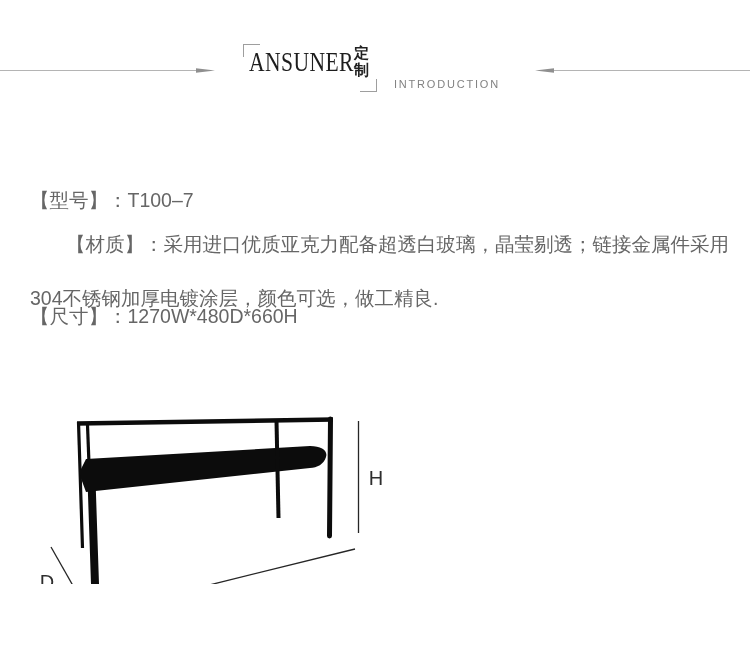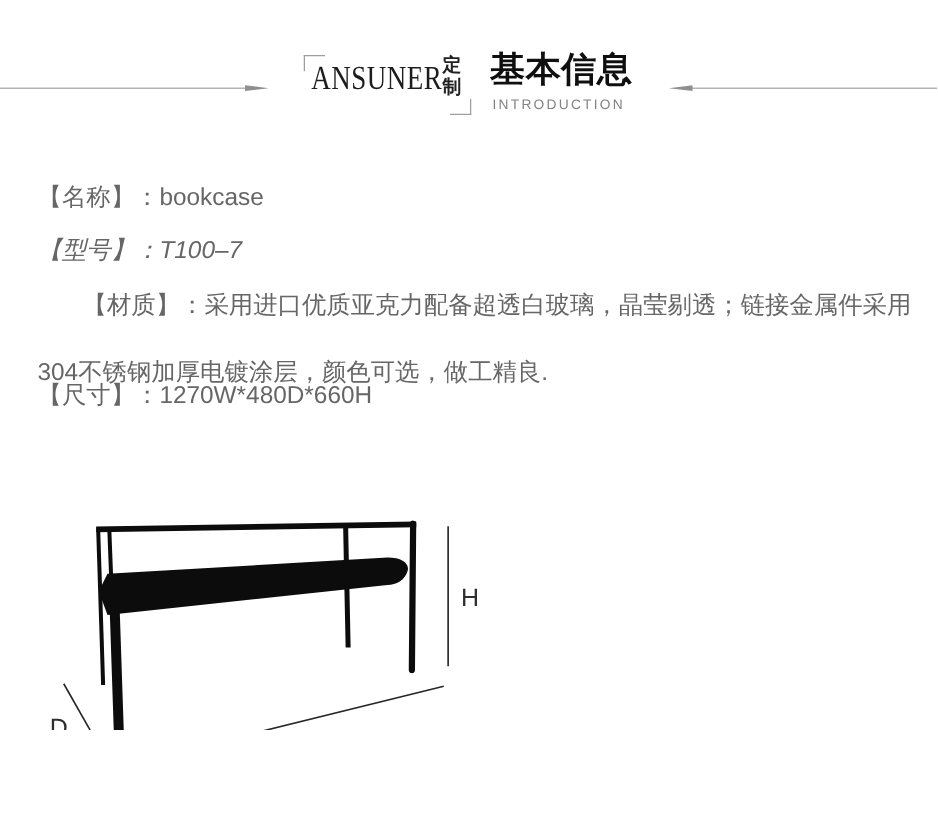--- a/index.html
+++ b/index.html
@@ -34,21 +34,21 @@
     position:absolute; left:394px; top:78px;
     font-size:11px; line-height:13px; font-weight:400; color:#828282;
     letter-spacing:1.8px; white-space:nowrap;
   }
   
   .spec-line {
     position:absolute; left:30px; width:710px;
     font-size:19.5px; line-height:28px; color:#666666; white-space:nowrap;
   }
   .spec-1 { top:144px; }
-  .spec-2 { top:186px;font-style:italic; }
+  .spec-2 { top:186px; }
   .spec-3 { top:230px;margin-left:36px; }
   .spec-4 { top:284px; }
   .spec-5 { top:302px; }
   
   .drawing { position:absolute; left:30px; top:388px; }
   .dim-label { font-family:"Liberation Sans","DejaVu Sans",sans-serif; font-size:20px; fill:#2e2e2e; }
 </style>
 </head>
 <body>
 
@@ -64,24 +64,22 @@
   </svg>
 
   <div class="logo-bracket bracket-tl"></div>
   <div class="brand-name">ANSUNER</div>
   <div class="brand-suffix">
     <span>定</span>
     <span>制</span>
   </div>
   <div class="logo-bracket bracket-br"></div>
 
-  <div class="header-title">基本信息</div>
   <div class="header-subtitle">INTRODUCTION</div>
 
-  <div class="spec-line spec-1">【名称】：bookcase</div>
   <div class="spec-line spec-2">【型号】：T100–7</div>
   <div class="spec-line spec-3">【材质】：采用进口优质亚克力配备超透白玻璃，晶莹剔透；链接金属件采用</div>
   <div class="spec-line spec-4">304不锈钢加厚电镀涂层，颜色可选，做工精良.</div>
   <div class="spec-line spec-5">【尺寸】：1270W*480D*660H</div>
 
   <svg class="drawing" width="370" height="250" viewBox="0 0 370 250">
 
     <line x1="47" y1="35.5" x2="303" y2="31.5" stroke="#0c0c0c" stroke-width="4.5"></line>
 
     <line x1="48.5" y1="34" x2="52.5" y2="160" stroke="#0c0c0c" stroke-width="3.2"></line>

